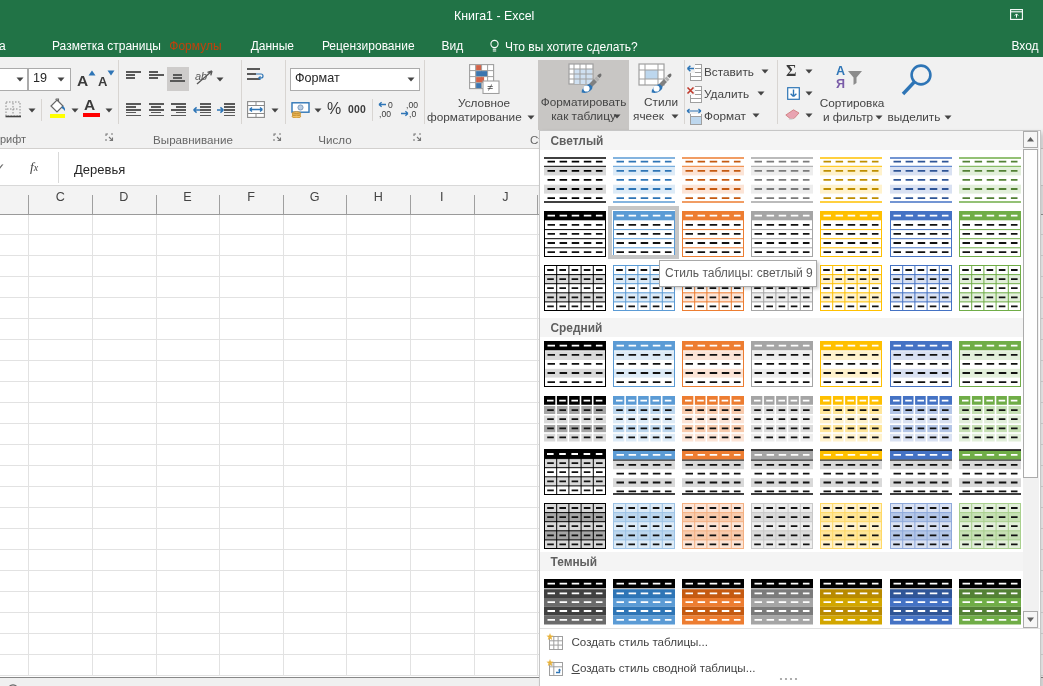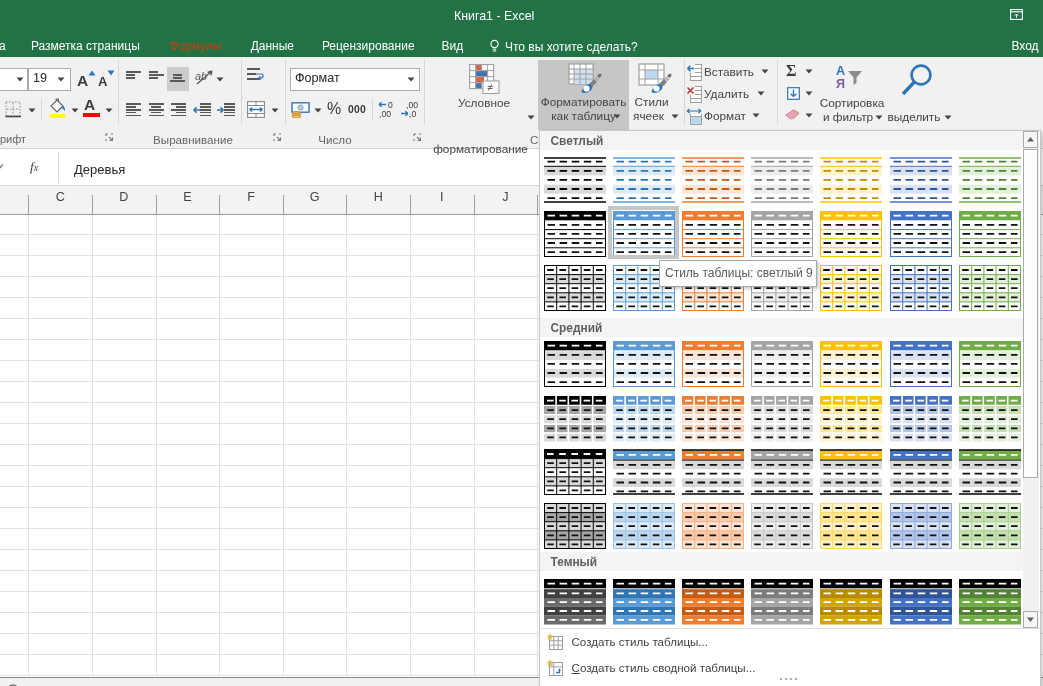--- a/index.html
+++ b/index.html
@@ -10,21 +10,21 @@
 <div style="position:absolute;left:0;top:0;width:1043px;height:57px;background:#217346;"></div>
 <div style="position:absolute;left:454px;top:9px;width:120px;height:18px;color:#fff;font-size:12.4px;white-space:nowrap;">Книга1 - Excel</div>
 <div style="position:absolute;left:1010px;top:9px;width:13px;height:11px;">
     <svg width="13" height="11" viewBox="0 0 13 11">
       <rect x="0.6" y="0.6" width="11.8" height="9.8" fill="none" stroke="#fff" stroke-width="1.1"></rect>
       <line x1="0.6" y1="2.8" x2="12.4" y2="2.8" stroke="#fff" stroke-width="1.1"></line>
       <path d="M6.5 8.6 L6.5 5.2 M4.8 6.6 L6.5 4.9 L8.2 6.6" fill="none" stroke="#fff" stroke-width="1"></path>
     </svg>
   </div>
 <div style="position:absolute;left:-1px;top:39px;width:130px;height:16px;color:#fff;font-size:12px;white-space:nowrap;">а</div>
-<div style="position:absolute;left:30.9px;top:39px;width:130px;height:16px;color:#fff;font-size:12px;white-space:nowrap;">Разметка страницы</div>
+<div style="position:absolute;left:30.9px;top:39px;width:130px;height:16px;color:#fff;font-size:12px;white-space:nowrap;text-align:right;">Разметка страницы</div>
 <div style="position:absolute;left:169.3px;top:39px;width:130px;height:16px;color:#c2410c;font-size:12px;white-space:nowrap;">Формулы</div>
 <div style="position:absolute;left:250.7px;top:39px;width:130px;height:16px;color:#fff;font-size:12px;white-space:nowrap;">Данные</div>
 <div style="position:absolute;left:321.9px;top:39px;width:130px;height:16px;color:#fff;font-size:12px;white-space:nowrap;">Рецензирование</div>
 <div style="position:absolute;left:441.5px;top:39px;width:130px;height:16px;color:#fff;font-size:12px;white-space:nowrap;">Вид</div>
 <div style="position:absolute;left:1011.4px;top:39px;width:130px;height:16px;color:#fff;font-size:12px;white-space:nowrap;">Вход</div>
 <div style="position:absolute;left:489px;top:38.5px;width:200px;height:17px;color:#fff;font-size:12px;white-space:nowrap;"><svg width="11" height="14" viewBox="0 0 11 14" style="display:inline-block;vertical-align:-2px;margin-right:5px">
       <circle cx="5.5" cy="5" r="3.6" fill="none" stroke="#fff" stroke-width="1.1"></circle>
       <line x1="3.8" y1="10.2" x2="7.2" y2="10.2" stroke="#fff" stroke-width="1"></line>
       <line x1="3.8" y1="12" x2="7.2" y2="12" stroke="#fff" stroke-width="1"></line>
     </svg>Что вы хотите сделать?</div>
@@ -264,21 +264,21 @@
       <line x1="0.6" y1="18.6" x2="24.6" y2="18.6"></line>
     </g>
     <rect x="7.1" y="1.1" width="5" height="5" fill="#D26349"></rect>
     <rect x="7.1" y="7.1" width="11" height="5" fill="#3C76AF"></rect>
     <rect x="7.1" y="13.1" width="8" height="5" fill="#D26349"></rect>
     <rect x="7.1" y="19.1" width="5" height="5" fill="#3C76AF"></rect>
     <rect x="14" y="17" width="16" height="12.5" fill="#fff" stroke="#9f9f9f" stroke-width="1.1"></rect>
     <text x="18.5" y="27" font-size="10.5" fill="#444">≠</text>
   </svg>
 <div style="position:absolute;left:434px;top:96px;width:100px;height:13px;text-align:center;color:#444;font-size:11.8px;">Условное</div>
-<div style="position:absolute;left:427px;top:110px;width:107px;height:13px;text-align:center;color:#444;font-size:11.8px;margin-top:32px;">форматирование</div>
+<div style="position:absolute;left:427px;top:110px;width:107px;height:13px;text-align:left;color:#444;font-size:11.8px;">форматирование</div>
 <svg style="position:absolute;left:527px;top:115px" width="8" height="5" viewBox="0 0 8 5">
     <path d="M0.5 0.5 L7.5 0.5 L4 4.5 Z" fill="#444"></path>
   </svg>
 <div style="position:absolute;left:538px;top:59.5px;width:91px;height:70px;background:#c8c6c4;"></div>
 <svg style="position:absolute;left:568px;top:63px" width="34" height="31" viewBox="0 0 34 31">
     <rect x="1" y="1" width="24" height="20" fill="#fff" stroke="#9f9f9f" stroke-width="1.2"></rect>
     <rect x="6" y="6" width="18" height="15" fill="#CFE0F1"></rect>
     <g stroke="#9f9f9f" stroke-width="1">
       <line x1="1" y1="6" x2="25" y2="6"></line>
       <line x1="1" y1="11" x2="25" y2="11"></line>
@@ -306,21 +306,21 @@
       <line x1="1" y1="16" x2="26" y2="16"></line>
       <line x1="7" y1="1" x2="7" y2="22"></line>
       <line x1="20" y1="1" x2="20" y2="22"></line>
     </g>
     <path d="M20 22 L26 16 L29 19 L23 25 Z" fill="#808080"></path>
     <path d="M26.5 15.5 L28.5 13.5 L31.5 16.5 L29.5 18.5 Z" fill="#b0b0b0"></path>
     <path d="M29 13 L31 11 Q33 9.6 33.4 11.6 Q34 13 32 14.6 L31.6 15 Z" fill="#707070"></path>
     <path d="M21.5 21 Q14 23 13.6 29.6 Q18 31 22 28 Q25 25.6 24.5 23.5 Z" fill="#2E75B6"></path>
     <circle cx="18.5" cy="25.5" r="3.1" fill="#fff"></circle>
   </svg>
-<div style="position:absolute;left:625px;top:94.5px;width:53px;height:13px;text-align:center;color:#444;font-size:11.8px;">Стили</div>
+<div style="position:absolute;left:625px;top:94.5px;width:53px;height:13px;text-align:right;color:#444;font-size:11.8px;">Стили</div>
 <div style="position:absolute;left:622px;top:108.5px;width:53px;height:13px;text-align:center;color:#444;font-size:11.8px;">ячеек</div>
 <svg style="position:absolute;left:671px;top:114px" width="8" height="5" viewBox="0 0 8 5">
     <path d="M0.5 0.5 L7.5 0.5 L4 4.5 Z" fill="#444"></path>
   </svg>
 <div style="position:absolute;left:684px;top:60px;width:1px;height:64px;background:#d8d5d2;"></div>
 <svg style="position:absolute;left:686px;top:64px" width="17" height="17" viewBox="0 0 17 17">
     <g stroke="#9f9f9f" stroke-width="1" fill="#fff">
       <rect x="4.5" y="0.5" width="11" height="4"></rect>
       <rect x="4.5" y="4.5" width="11" height="4"></rect>
       <rect x="4.5" y="8.5" width="11" height="4"></rect>

